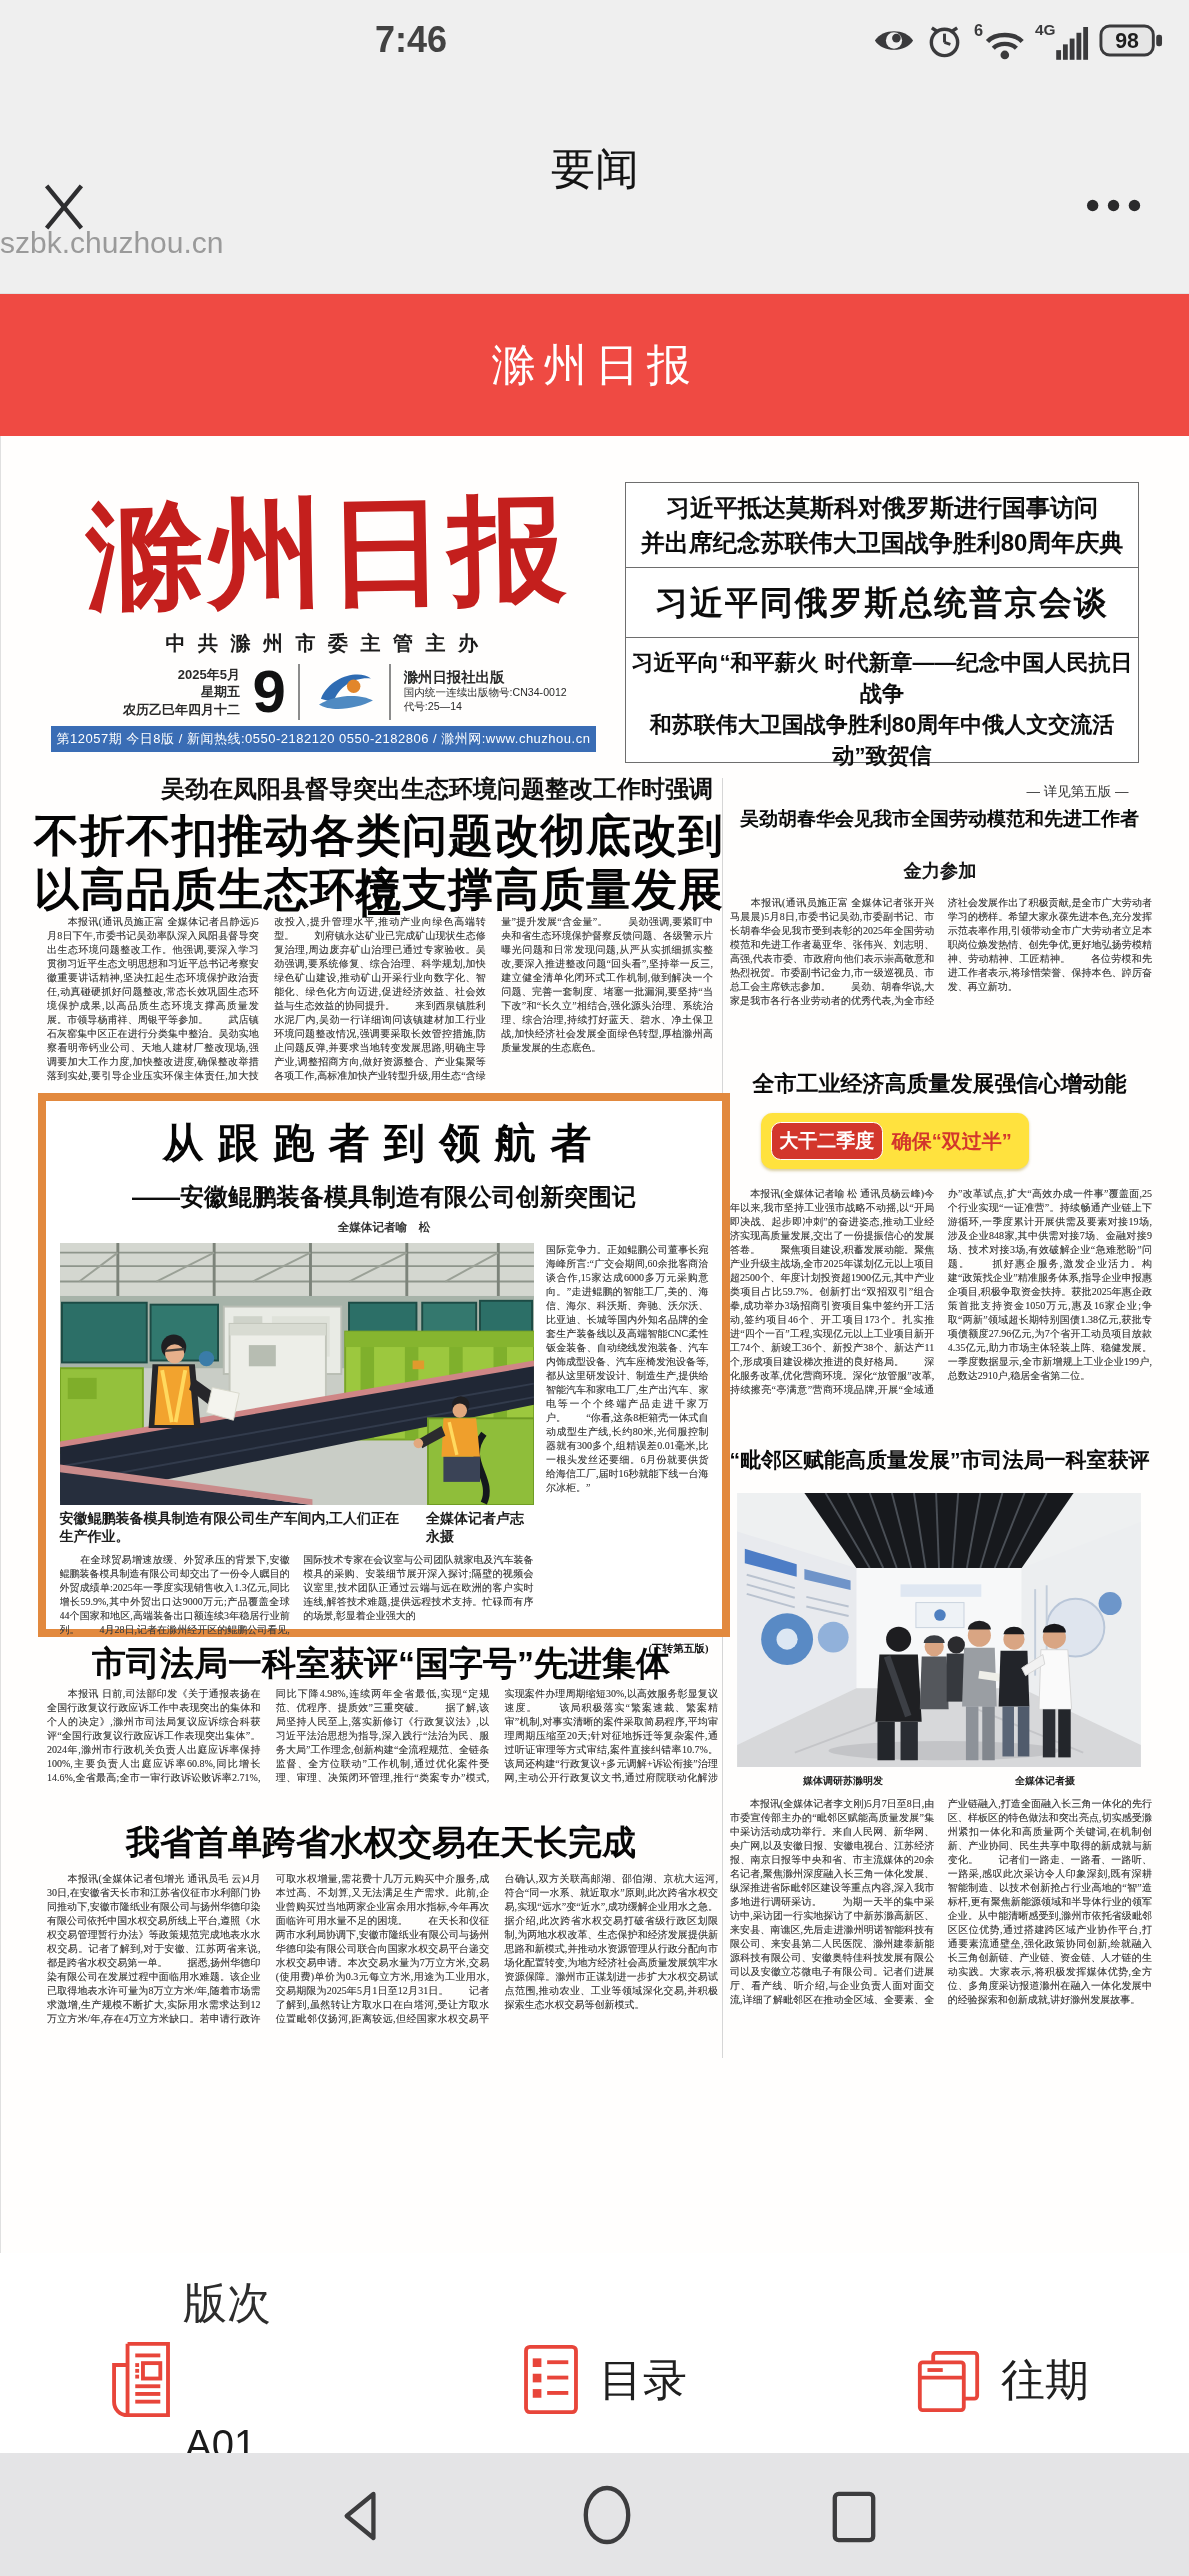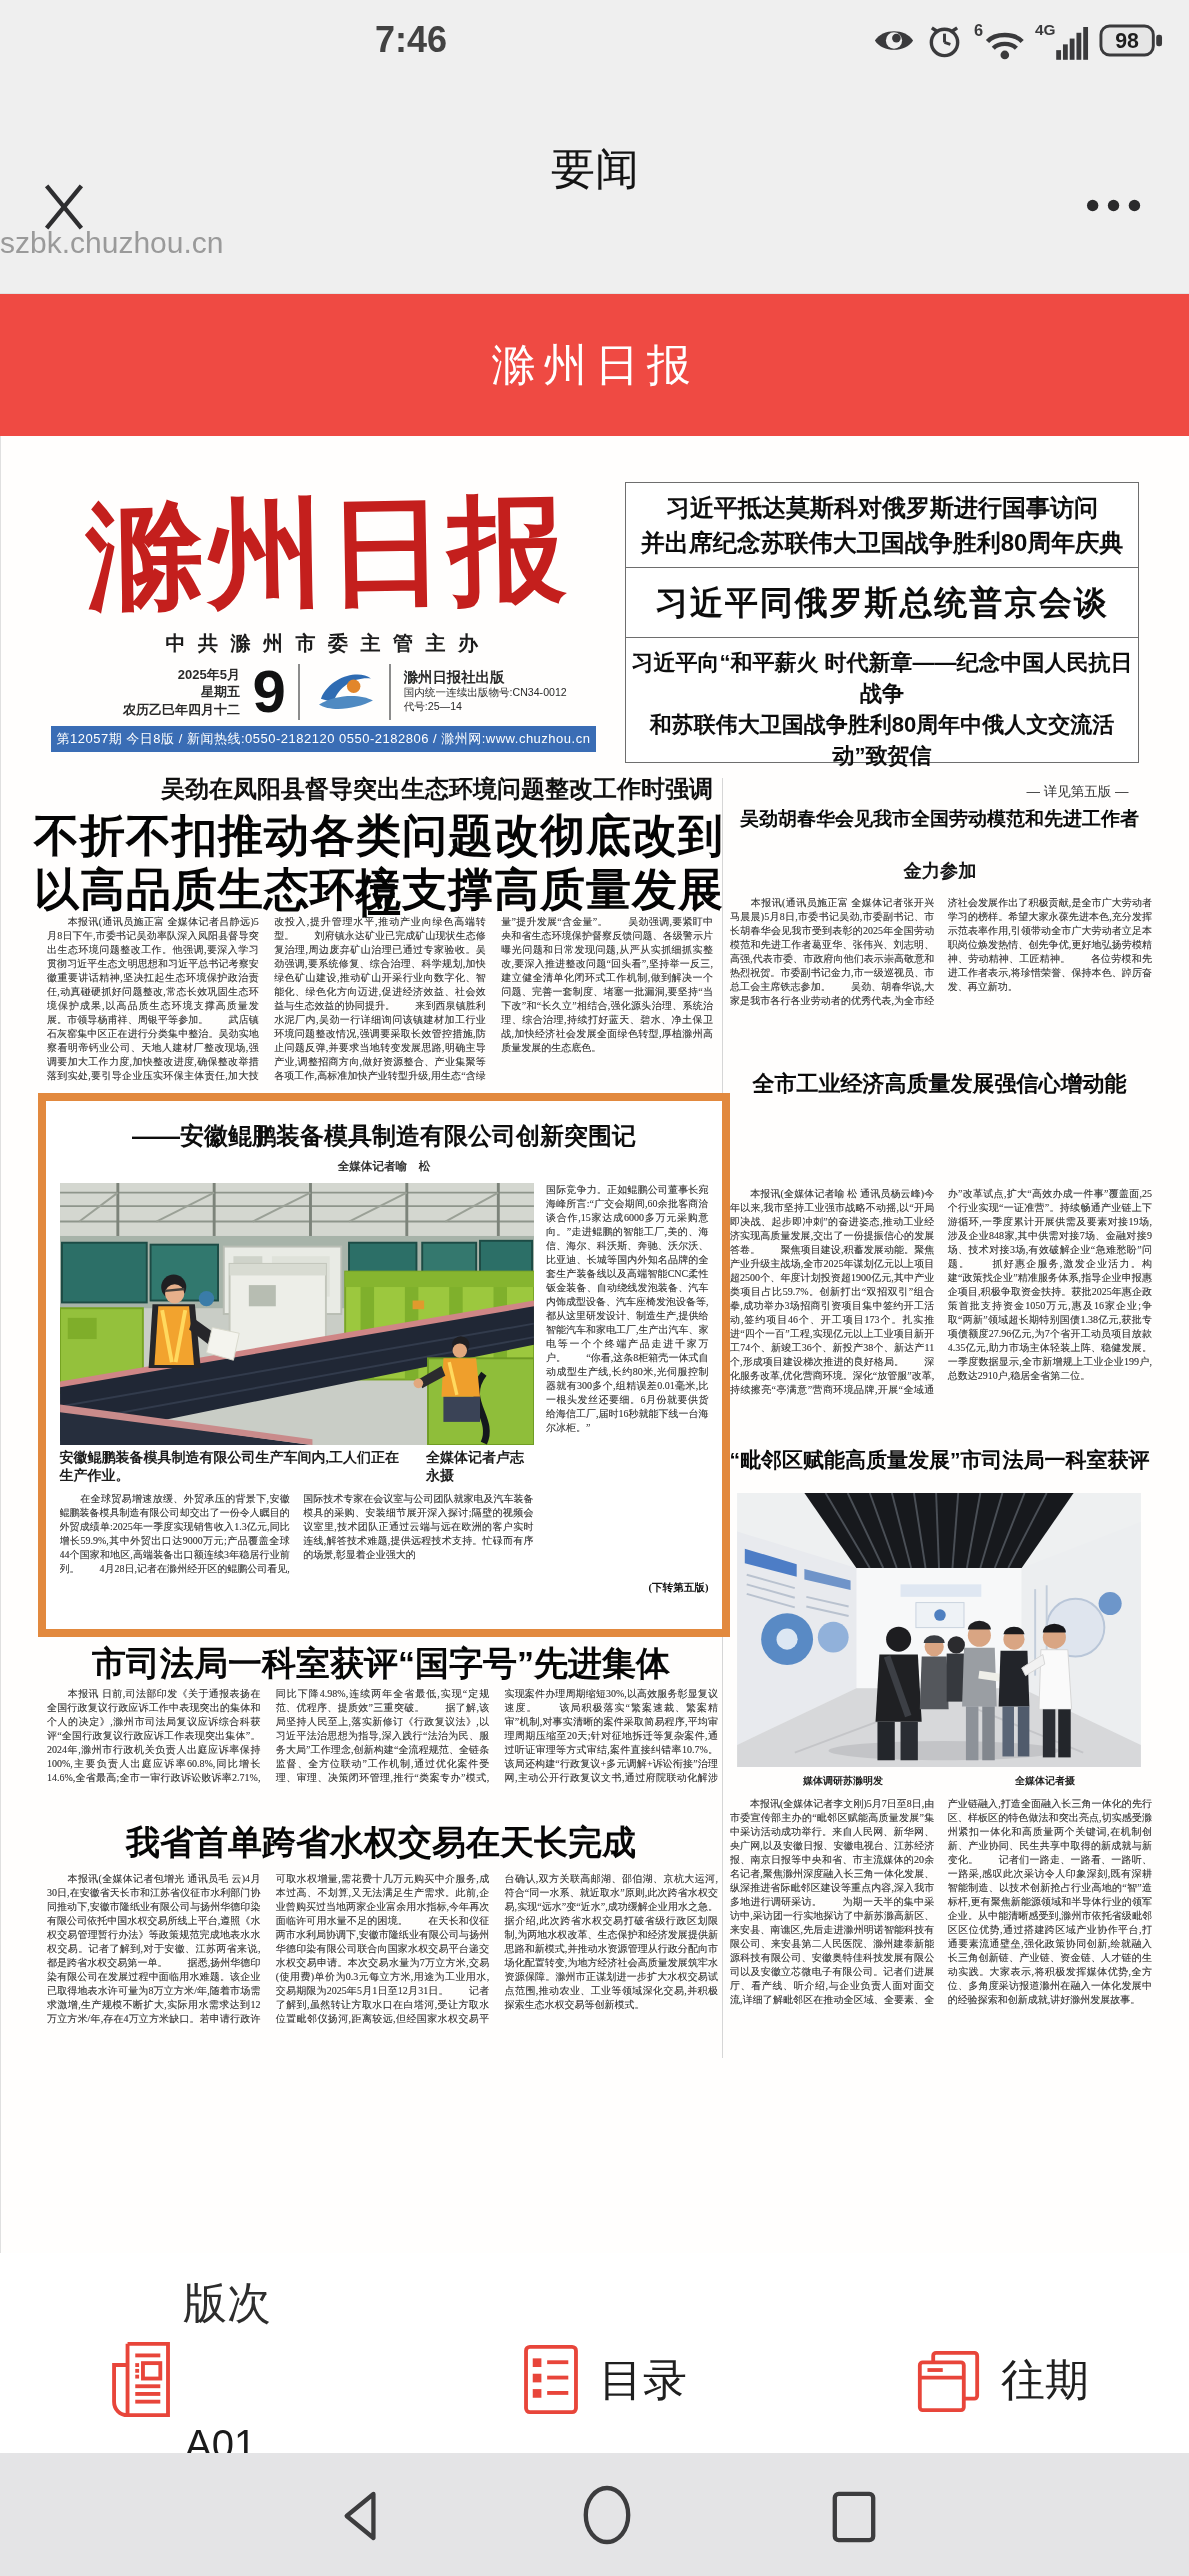--- a/index.html
+++ b/index.html
@@ -231,20 +231,24 @@
     <div class="abs main-t2">以高品质生态环境支撑高质量发展</div>
     <div class="abs tiny main-body">　　本报讯(通讯员施正富 全媒体记者吕静远)5月8日下午,市委书记吴劲率队深入凤阳县督导突出生态环境问题整改工作。他强调,要深入学习贯彻习近平生态文明思想和习近平总书记考察安徽重要讲话精神,坚决扛起生态环境保护政治责任,动真碰硬抓好问题整改,常态长效巩固生态环境保护成果,以高品质生态环境支撑高质量发展。市领导杨甫祥、周银平等参加。　　武店镇石灰窑集中区正在进行分类集中整治。吴劲实地察看明帝钙业公司、天地人建材厂整改现场,强调要加大工作力度,加快整改进度,确保整改举措落到实处,要引导企业压实环保主体责任,加大技改投入,提升管理水平,推动产业向绿色高端转型。　　刘府镇永达矿业已完成矿山现状生态修复治理,周边废弃矿山治理已通过专家验收。吴劲强调,要系统修复、综合治理、科学规划,加快绿色矿山建设,推动矿山开采行业向数字化、智能化、绿色化方向迈进,促进经济效益、社会效益与生态效益的协同提升。　　来到西泉镇胜利水泥厂内,吴劲一行详细询问该镇建材加工行业环境问题整改情况,强调要采取长效管控措施,防止问题反弹,并要求当地转变发展思路,明确主导产业,调整招商方向,做好资源整合、产业集聚等各项工作,高标准加快产业转型升级,用生态“含绿量”提升发展“含金量”。　　吴劲强调,要紧盯中央和省生态环境保护督察反馈问题、各级警示片曝光问题和日常发现问题,从严从实抓细抓实整改,要深入推进整改问题“回头看”,坚持举一反三,建立健全清单化闭环式工作机制,做到解决一个问题、完善一套制度、堵塞一批漏洞,要坚持“当下改”和“长久立”相结合,强化源头治理、系统治理、综合治理,持续打好蓝天、碧水、净土保卫战,加快经济社会发展全面绿色转型,厚植滁州高质量发展的生态底色。</div>
 
     <div class="abs col-rule"></div>
 
     <div class="abs laomo-title">吴劲胡春华会见我市全国劳动模范和先进工作者</div>
     <div class="abs laomo-sub">金力参加</div>
     <div class="abs tiny laomo-body">　　本报讯(通讯员施正富 全媒体记者张开兴 马晨晨)5月8日,市委书记吴劲,市委副书记、市长胡春华会见我市受到表彰的2025年全国劳动模范和先进工作者葛亚华、张伟兴、刘志明、高强,代表市委、市政府向他们表示崇高敬意和热烈祝贺。市委副书记金力,市一级巡视员、市总工会主席铁志参加。　　吴劲、胡春华说,大家是我市各行各业劳动者的优秀代表,为全市经济社会发展作出了积极贡献,是全市广大劳动者学习的榜样。希望大家永葆先进本色,充分发挥示范表率作用,引领带动全市广大劳动者立足本职岗位焕发热情、创先争优,更好地弘扬劳模精神、劳动精神、工匠精神。　　各位劳模和先进工作者表示,将珍惜荣誉、保持本色、踔厉奋发、再立新功。</div>
 
     <div class="abs industry-title">全市工业经济高质量发展强信心增动能</div>
+    <div class="abs badge">
+      <span class="badge-red">大干二季度</span>
+      <span class="badge-yellow-text">确保“双过半”</span>
+    </div>
     <div class="abs tiny industry-body">　　本报讯(全媒体记者喻 松 通讯员杨云峰)今年以来,我市坚持工业强市战略不动摇,以“开局即决战、起步即冲刺”的奋进姿态,推动工业经济实现高质量发展,交出了一份提振信心的发展答卷。　　聚焦项目建设,积蓄发展动能。聚焦产业升级主战场,全市2025年谋划亿元以上项目超2500个、年度计划投资超1900亿元,其中产业类项目占比59.7%。创新打出“双招双引”组合拳,成功举办3场招商引资项目集中签约开工活动,签约项目46个、开工项目173个。扎实推进“四个一百”工程,实现亿元以上工业项目新开工74个、新竣工36个、新投产38个、新达产11个,形成项目建设梯次推进的良好格局。　　深化服务改革,优化营商环境。深化“放管服”改革,持续擦亮“亭满意”营商环境品牌,开展“全域通办”改革试点,扩大“高效办成一件事”覆盖面,25个行业实现“一证准营”。持续畅通产业链上下游循环,一季度累计开展供需及要素对接19场,涉及企业848家,其中供需对接7场、金融对接9场、技术对接3场,有效破解企业“急难愁盼”问题。　　抓好惠企服务,激发企业活力。构建“政策找企业”精准服务体系,指导企业申报惠企项目,积极争取资金扶持。获批2025年惠企政策首批支持资金1050万元,惠及16家企业;争取“两新”领域超长期特别国债1.38亿元,获批专项债额度27.96亿元,为7个省开工动员项目放款4.35亿元,助力市场主体轻装上阵、稳健发展。一季度数据显示,全市新增规上工业企业199户,总数达2910户,稳居全省第二位。</div>
 
     <div class="abs pilin-title">“毗邻区赋能高质量发展”市司法局一科室获评</div>
     <div class="abs pilin-photo">
       <svg width="404" height="274" viewBox="0 0 420 285">
         <rect width="420" height="285" fill="#eef0f1"></rect>
         <polygon points="70,0 350,0 296,78 124,78" fill="#17191d"></polygon>
         <g stroke="#4a4f56" stroke-width="2">
           <line x1="92" y1="0" x2="138" y2="78"></line>
             <line x1="115" y1="0" x2="152" y2="78"></line>
@@ -326,20 +330,21 @@
         </g>
       </svg>
     </div>
     <div class="abs pilin-caps">
       <span>媒体调研苏滁明发</span>
         <span>全媒体记者摄</span>
     </div>
     <div class="abs tiny pilin-body">　　本报讯(全媒体记者李文刚)5月7日至8日,由市委宣传部主办的“毗邻区赋能高质量发展”集中采访活动成功举行。来自人民网、新华网、央广网,以及安徽日报、安徽电视台、江苏经济报、南京日报等中央和省、市主流媒体的20余名记者,聚焦滁州深度融入长三角一体化发展、纵深推进省际毗邻区建设等重点内容,深入我市多地进行调研采访。　　为期一天半的集中采访中,采访团一行实地探访了中新苏滁高新区、来安县、南谯区,先后走进滁州明诺智能科技有限公司、来安县第二人民医院、滁州建泰新能源科技有限公司、安徽奥特佳科技发展有限公司以及安徽立芯微电子有限公司。记者们进展厅、看产线、听介绍,与企业负责人面对面交流,详细了解毗邻区在推动全区域、全要素、全产业链融入,打造全面融入长三角一体化的先行区、样板区的特色做法和突出亮点,切实感受滁州紧扣一体化和高质量两个关键词,在机制创新、产业协同、民生共享中取得的新成就与新变化。　　记者们一路走、一路看、一路听、一路采,感叹此次采访令人印象深刻,既有深耕智能制造、以技术创新抢占行业高地的“智”造标杆,更有聚焦新能源领域和半导体行业的领军企业。从中能清晰感受到,滁州市依托省级毗邻区区位优势,通过搭建跨区域产业协作平台,打通要素流通壁垒,强化政策协同创新,绘就融入长三角创新链、产业链、资金链、人才链的生动实践。大家表示,将积极发挥媒体优势,全方位、多角度采访报道滁州在融入一体化发展中的经验探索和创新成就,讲好滁州发展故事。</div>
 
     <div class="abs kbox">
+      <div class="k-title">从跟跑者到领航者</div>
       <div class="k-sub">——安徽鲲鹏装备模具制造有限公司创新突围记</div>
       <div class="k-by">全媒体记者喻　松</div>
       <div class="k-content">
         <div class="k-left">
           <span>
           <svg class="k-photo" viewBox="0 0 492 272">
             <rect width="492" height="272" fill="#c9cdc6"></rect>
             <rect x="0" y="0" width="492" height="58" fill="#d4d7d0"></rect>
             <g stroke="#8e958b" stroke-width="2">
                   <line x1="0" y1="10" x2="492" y2="10"></line>

